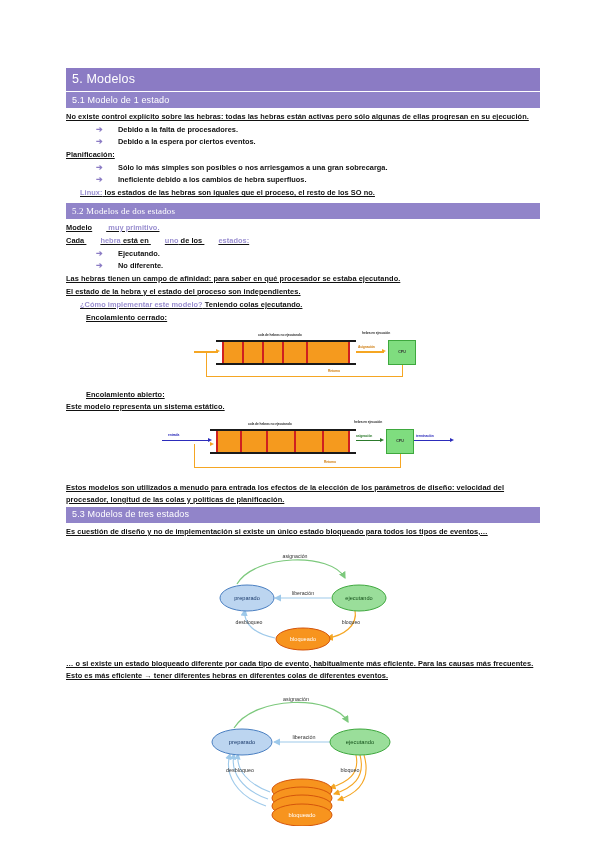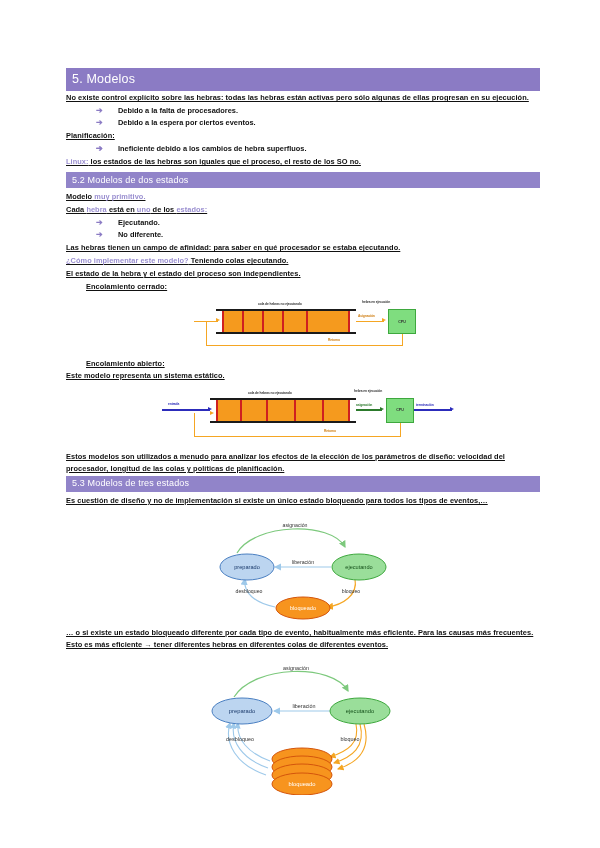--- a/index.html
+++ b/index.html
@@ -37,34 +37,35 @@
   .h2 {
     background: #9184c9;
     color: #ffffff;
     font-size: 9px;
     font-weight: 400;
     letter-spacing: .15px;
     padding: 2.5px 6px 3px 6px;
     margin: 0 0 3px 0;
     line-height: 1.15;
   }
-  .h2.spaced { margin-top: 4px; }
+  .h2.spaced { margin-top: 4px; font-family: Liberation Serif, serif; }
   p.body {
     font-size: 7.4px;
     font-weight: bold;
     line-height: 1.62;
     margin: 0 0 1px 0;
     letter-spacing: .05px;
     color: #111111;
     text-decoration: underline;
   }
   p.body.tight { margin-bottom: 0; padding-left: 20px; }
   .lilac {
     color: #9a8fd0;
     font-weight: bold;
+    margin-left: 14px;
   }
   ul.arrows {
     list-style: none;
     margin: 0 0 1px 0;
     padding: 0 0 0 30px;
   }
   ul.arrows li {
     font-size: 7.4px;
     font-weight: bold;
     line-height: 1.62;
@@ -157,53 +158,54 @@
   .statefig.big { height: 136px; }
   .statefig svg { display: block; margin: 0 auto; }
 </style>
 </head>
 <body>
 
 <div class="page">
 
   <h1 class="h1">5. Modelos</h1>
 
+  <h2 class="h2">5.1 Modelo de 1 estado</h2>
 
   <p class="body">No existe control explícito sobre las hebras: todas las hebras están activas pero sólo algunas de ellas progresan en su ejecución.</p>
 
   <ul class="arrows">
     <li><span class="arw">➔</span><span>Debido a la falta de procesadores.</span></li>
     <li><span class="arw">➔</span><span>Debido a la espera por ciertos eventos.</span></li>
   </ul>
 
   <p class="body">Planificación:</p>
 
   <ul class="arrows">
-    <li><span class="arw">➔</span></li>
+    <li><span class="arw">➔</span><span>Sólo lo más simples son posibles o nos arriesgamos a una gran sobrecarga.</span></li>
     <li><span class="arw">➔</span><span>Ineficiente debido a los cambios de hebra superfluos.</span></li>
   </ul>
 
   <p class="body"><span class="lilac">Linux:</span><span> los estados de las hebras son iguales que el proceso, el resto de los SO no.</span></p>
 
   <h2 class="h2 spaced">5.2 Modelos de dos estados</h2>
 
   <p class="body"><span>Modelo</span><span class="lilac"> muy primitivo.</span></p>
 
   <p class="body"><span>Cada </span><span class="lilac">hebra</span><span> está en </span><span class="lilac">uno</span><span> de los </span><span class="lilac">estados:</span></p>
 
   <ul class="arrows">
     <li><span class="arw">➔</span><span>Ejecutando.</span></li>
     <li><span class="arw">➔</span><span>No diferente.</span></li>
   </ul>
 
   <p class="body lilac">Las hebras tienen un campo de afinidad: para saber en qué procesador se estaba ejecutando.</p>
 
+  <p class="body lilac"><span>El estado</span><span style="color:#111"> de la </span><span>hebra</span><span style="color:#111"> y el </span><span>estado</span><span style="color:#111"> del </span><span>proceso</span><span style="color:#111"> son independientes.</span></p>
+
   <p class="body"><span class="lilac">¿Cómo implementar este modelo?</span><span> Teniendo colas ejecutando.</span></p>
-
-  <p class="body lilac"><span>El estado</span><span style="color:#111"> de la </span><span>hebra</span><span style="color:#111"> y el </span><span>estado</span><span style="color:#111"> del </span><span>proceso</span><span style="color:#111"> son independientes.</span></p>
 
   <p class="body lilac tight">Encolamiento cerrado:</p>
 
   <div class="fig">
     <span class="tinylbl" style="left:192px; top:2px;">cola de hebras no ejecutando</span>
     <span class="tinylbl" style="left:296px; top:0px;">hebra en ejecución</span>
 
     <div class="qbar" style="left:150px; top:9px; width:140px;"></div>
     <div class="queue" style="left:156px; top:11px; width:128px; height:21px;"></div>
     <div class="qdiv" style="left:176px; top:11px; height:21px;"></div>
@@ -260,21 +262,21 @@
     <div class="tri blu" style="left:384px; top:18px;"></div>
     <span class="tinylbl blu" style="left:350px; top:14px;">terminación</span>
 
     <div class="wire v" style="left:334px; top:34px; height:14px;"></div>
     <div class="wire" style="left:128px; top:47px; width:207px;"></div>
     <div class="wire v" style="left:128px; top:24px; height:24px;"></div>
     <div class="tri" style="left:144px; top:22px;"></div>
     <span class="tinylbl orn" style="left:258px; top:40px;">Retorno</span>
   </div>
 
-  <p class="body">Estos modelos son utilizados a menudo para analizar los efectos de la elección de los parámetros de diseño: velocidad del procesador, longitud de las colas y políticas de planificación.</p>
+  <p class="body">Estos modelos son utilizados a menudo para entrada los efectos de la elección de los parámetros de diseño: velocidad del procesador, longitud de las colas y políticas de planificación.</p>
 
   <h2 class="h2">5.3 Modelos de tres estados</h2>
 
   <p class="body">Es cuestión de diseño y no de implementación si existe un único estado bloqueado para todos los tipos de eventos,…</p>
 
   <div class="statefig">
     <svg width="200" height="104" viewBox="0 0 200 104">
       <defs>
         <marker id="ag" markerWidth="6" markerHeight="6" refX="5" refY="3" orient="auto">
           <path d="M0,0 L6,3 L0,6 z" fill="#7dc97d"></path>

